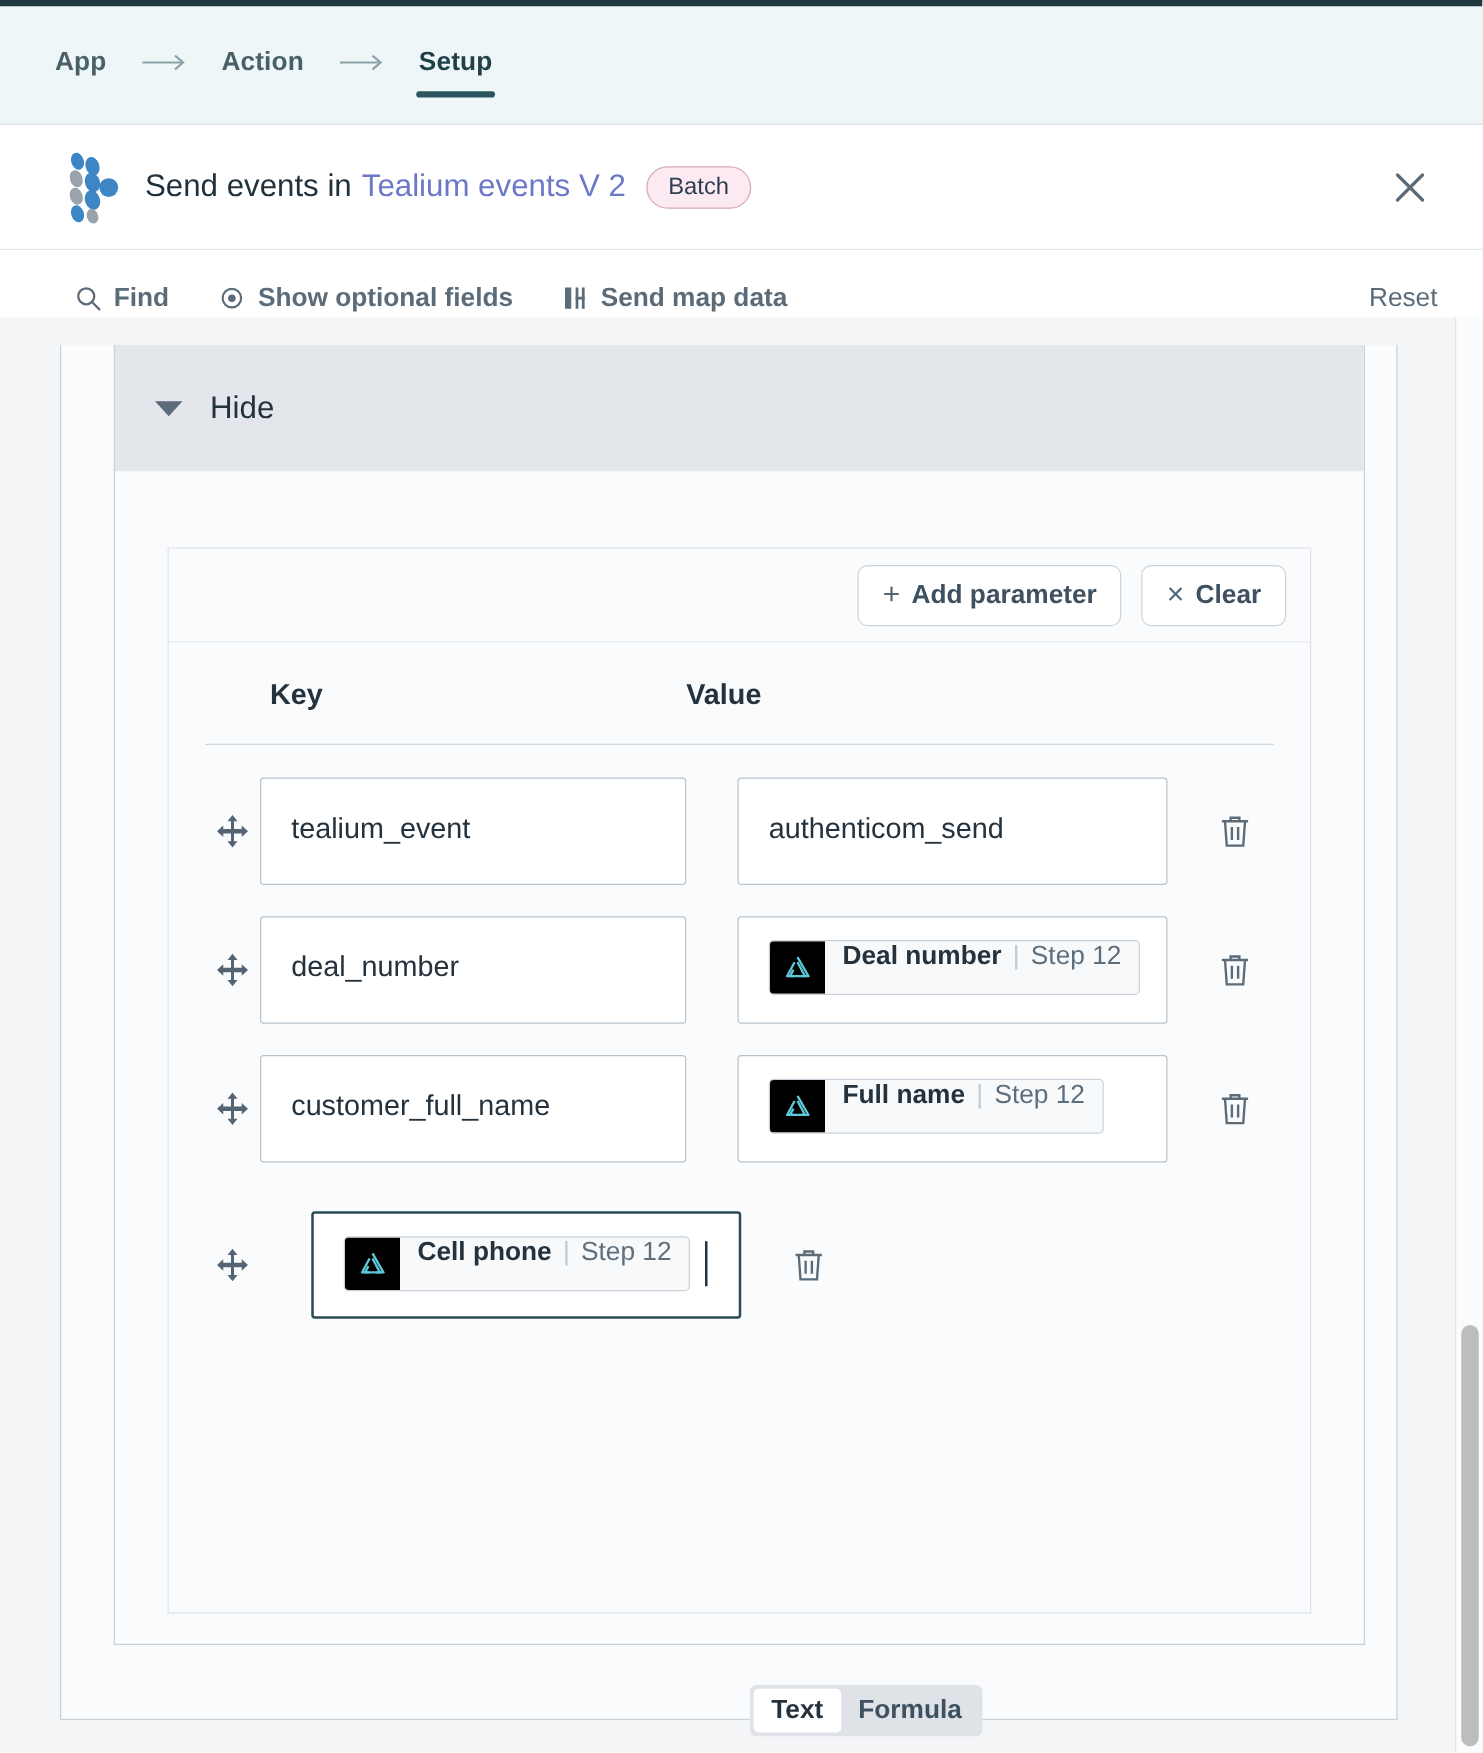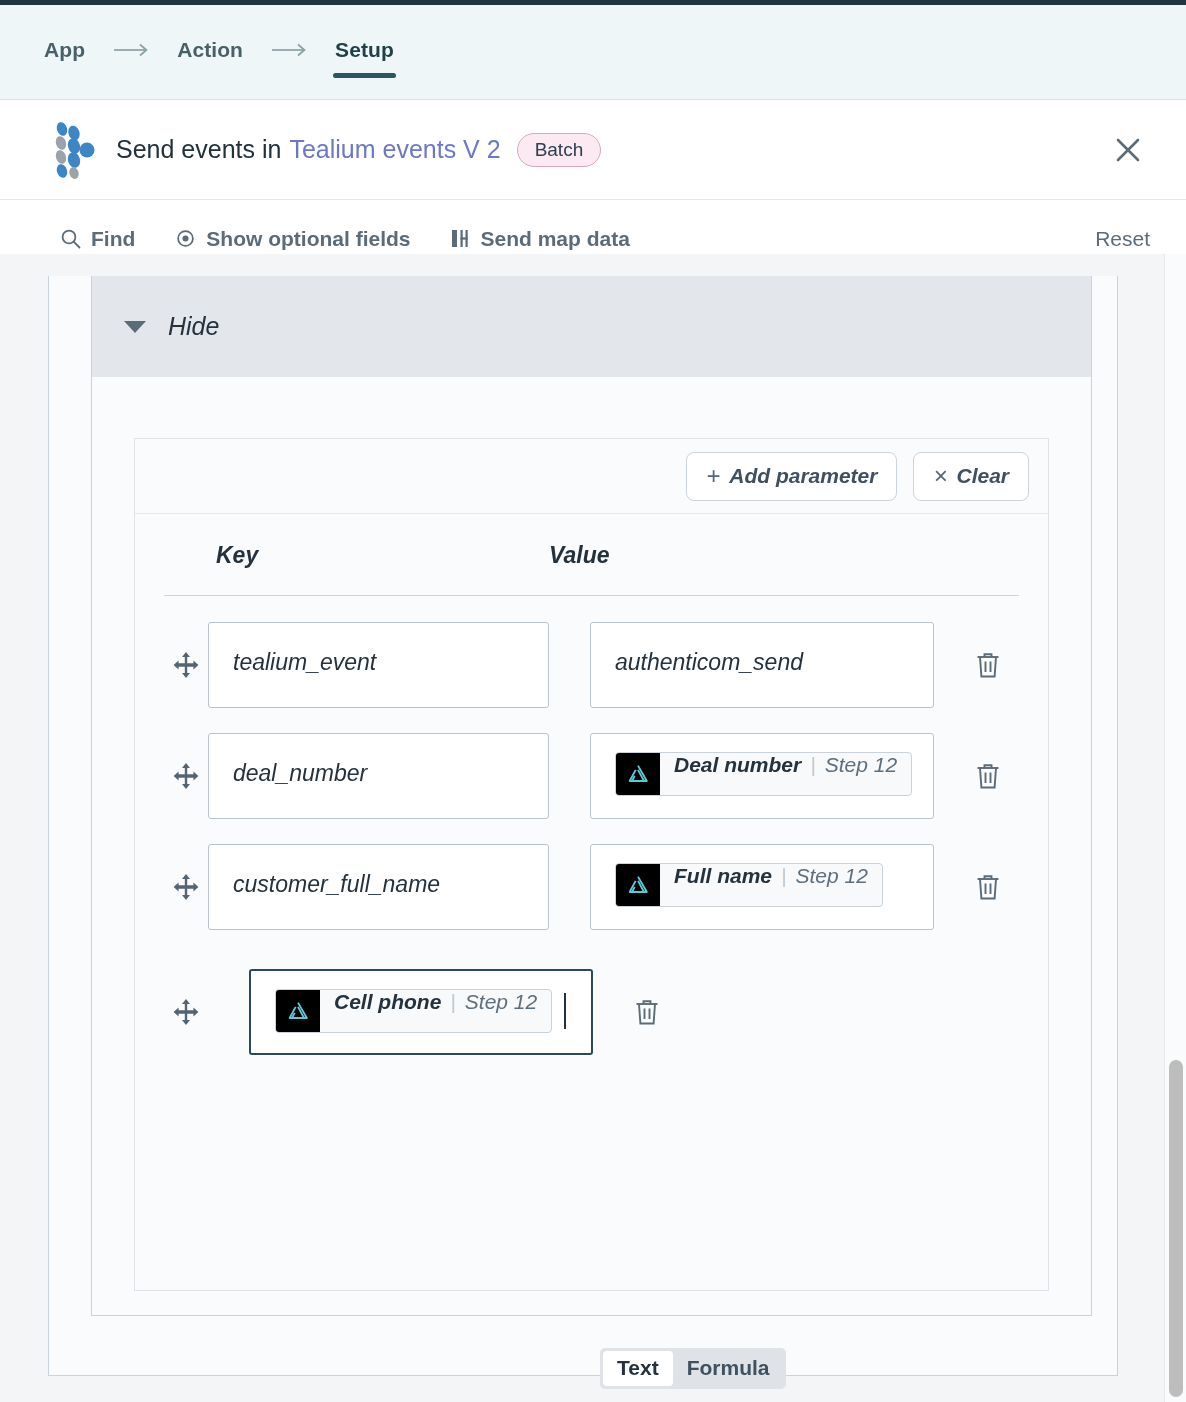--- a/index.html
+++ b/index.html
@@ -156,21 +156,20 @@
   }
   .mid-card {
     position: absolute;
     left: 42px;
     right: 25px;
     top: 0;
     bottom: 59px;
     background: #fafbfc;
     border: 1px solid #c8d2da;
     border-top: none;
-    font-style: italic;
   }
 
   
   .section-head {
     height: 101px;
     background: #e3e7eb;
     display: flex;
     align-items: center;
     padding-left: 32px;
     gap: 22px;

